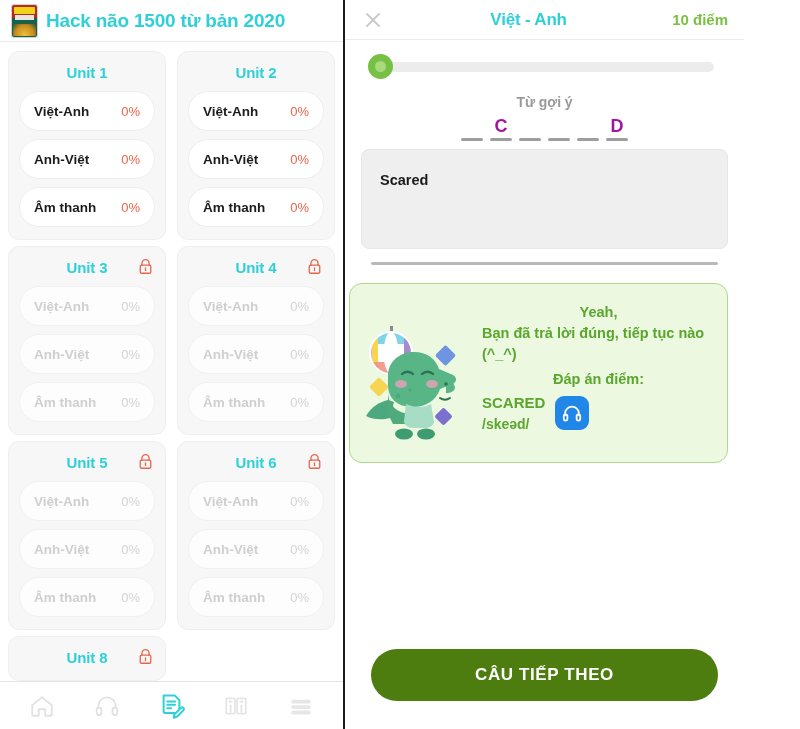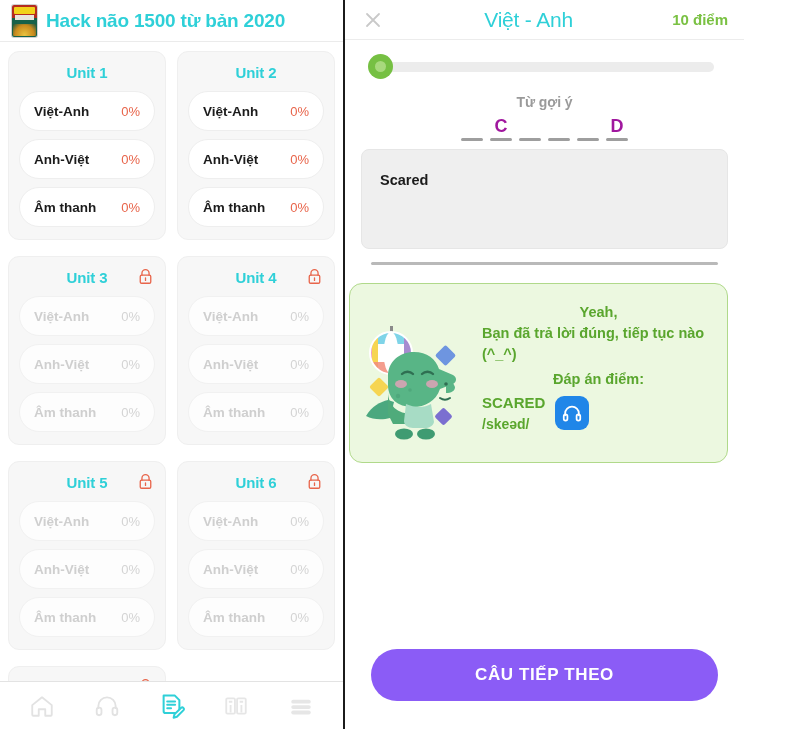--- a/index.html
+++ b/index.html
@@ -70,21 +70,21 @@
   #units-scroll {
     flex: 1 1 auto;
     position: relative;
     overflow: hidden;
     padding: 9px 8px 0 8px;
     background: #ffffff;
   }
   .units-grid {
     display: grid;
     grid-template-columns: 1fr 1fr;
-    gap: 16px 11px;
+    gap: 6px 11px;
   }
   .unit-card {
     background: #f7f7f7;
     border: 1px solid #efefef;
     border-radius: 11px;
     padding: 10px 10px 12px 10px;
     position: relative;
   }
   .unit-head {
     position: relative;
@@ -152,22 +152,22 @@
     display: flex;
     align-items: center;
     padding: 0 16px;
     border-bottom: 1px solid #ececec;
   }
   .close-x { width: 24px; height: 24px; flex: 0 0 auto; }
   .quiz-title {
     flex: 1 1 auto;
     text-align: center;
     color: #2fd0d8;
-    font-size: 21px;
-    font-weight: normal;
+    font-size: 17px;
+    font-weight: bold;
     letter-spacing: -0.2px;
   }
   .quiz-score {
     color: #7ac143;
     font-size: 15px;
     font-weight: bold;
     white-space: nowrap;
   }
 
   .progress-wrap {
@@ -299,21 +299,21 @@
 
   .next-wrap {
     margin-top: auto;
     padding: 0 26px 28px 26px;
   }
   .next-btn {
     width: 100%;
     height: 52px;
     border: none;
     border-radius: 27px;
-    background: #8b5cf6;
+    background: #4d7c0f;
     color: #ffffff;
     font-family: "Liberation Sans", sans-serif;
     font-size: 17px;
     font-weight: bold;
     letter-spacing: 0.6px;
     cursor: pointer;
   }
 </style>
 </head>
 <body>

